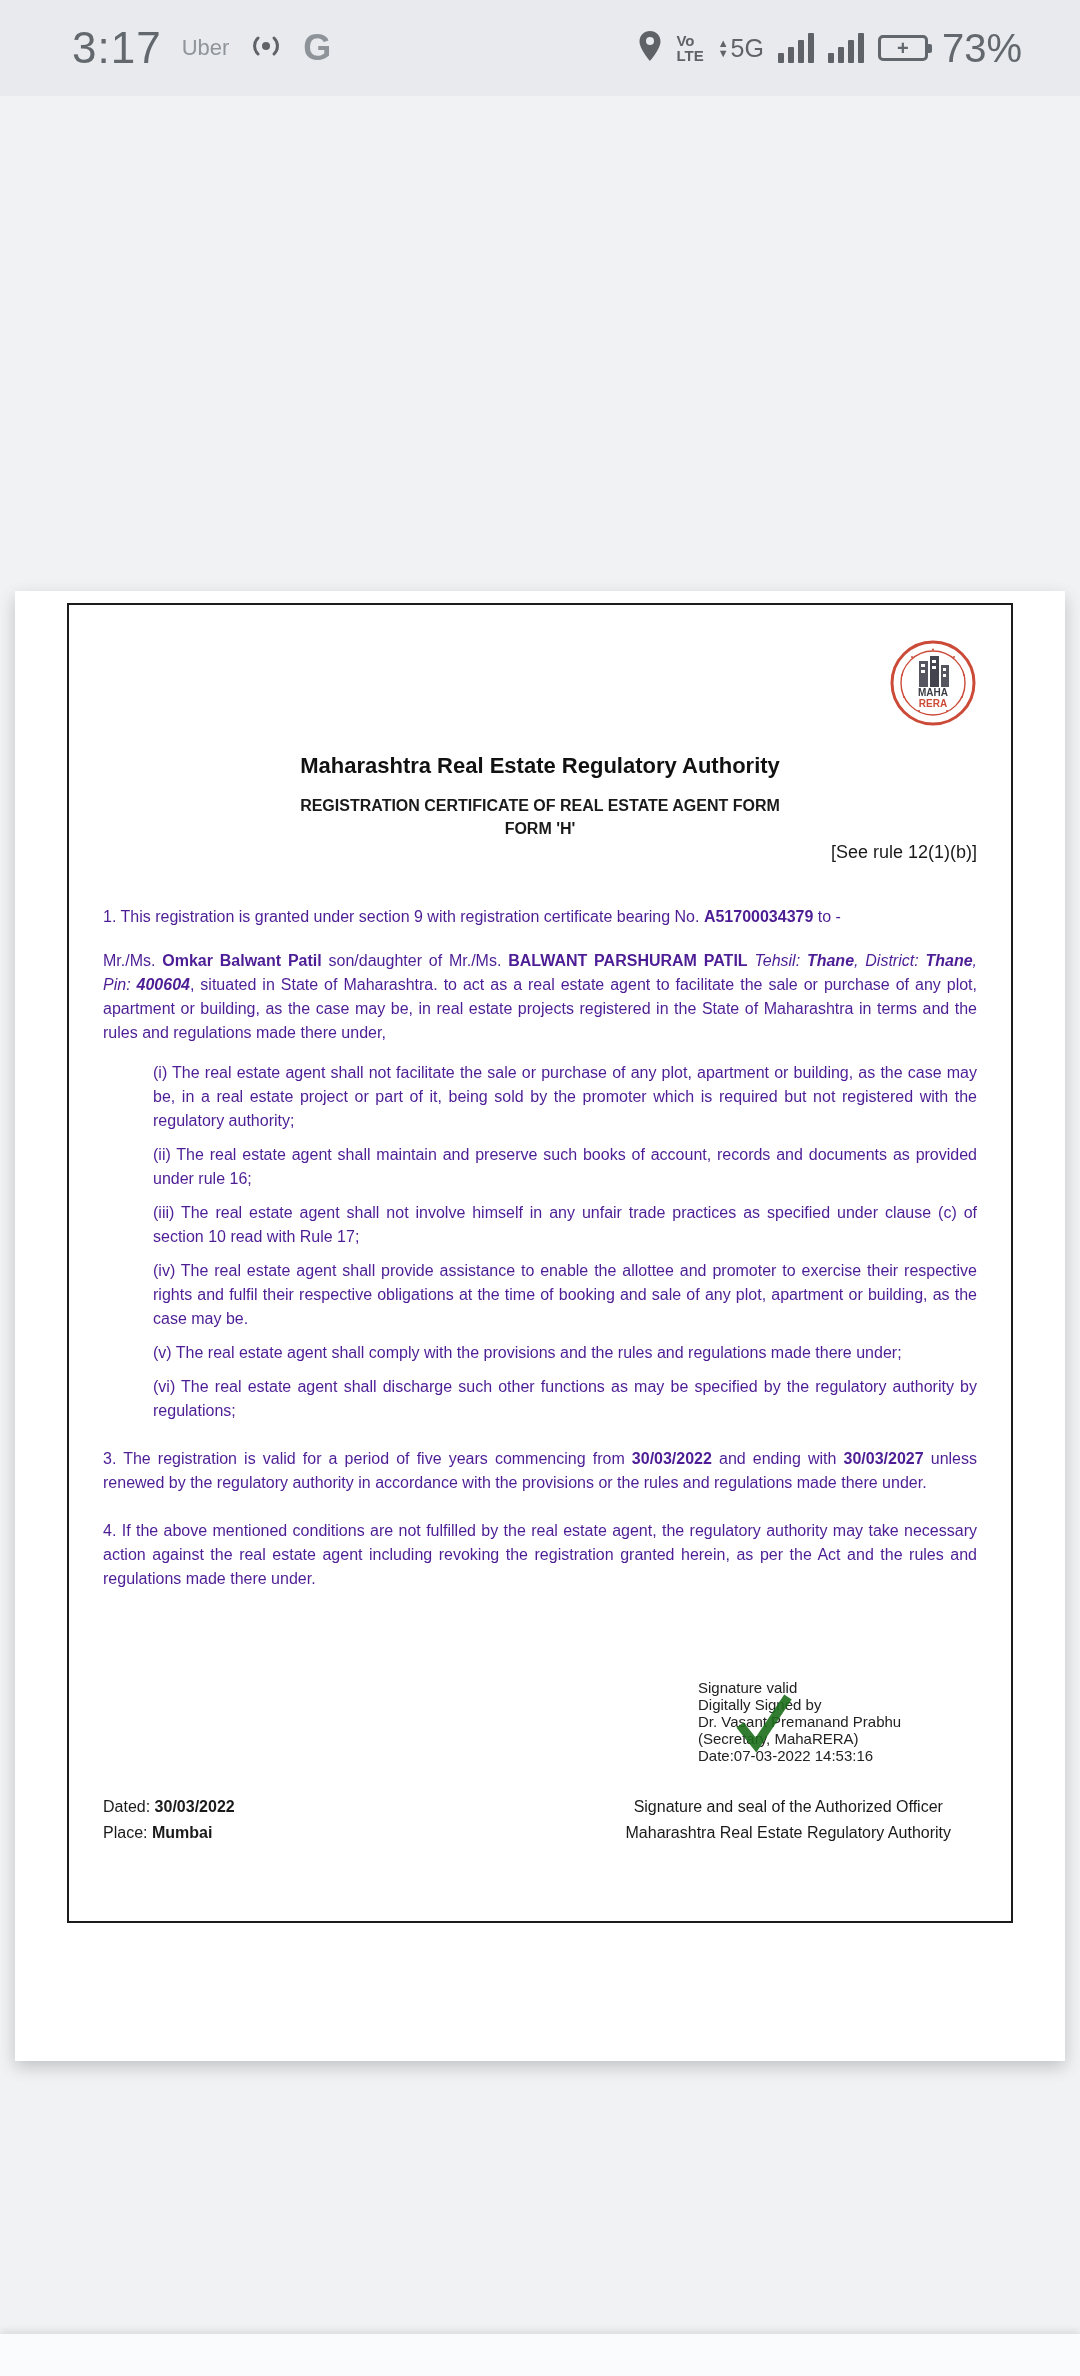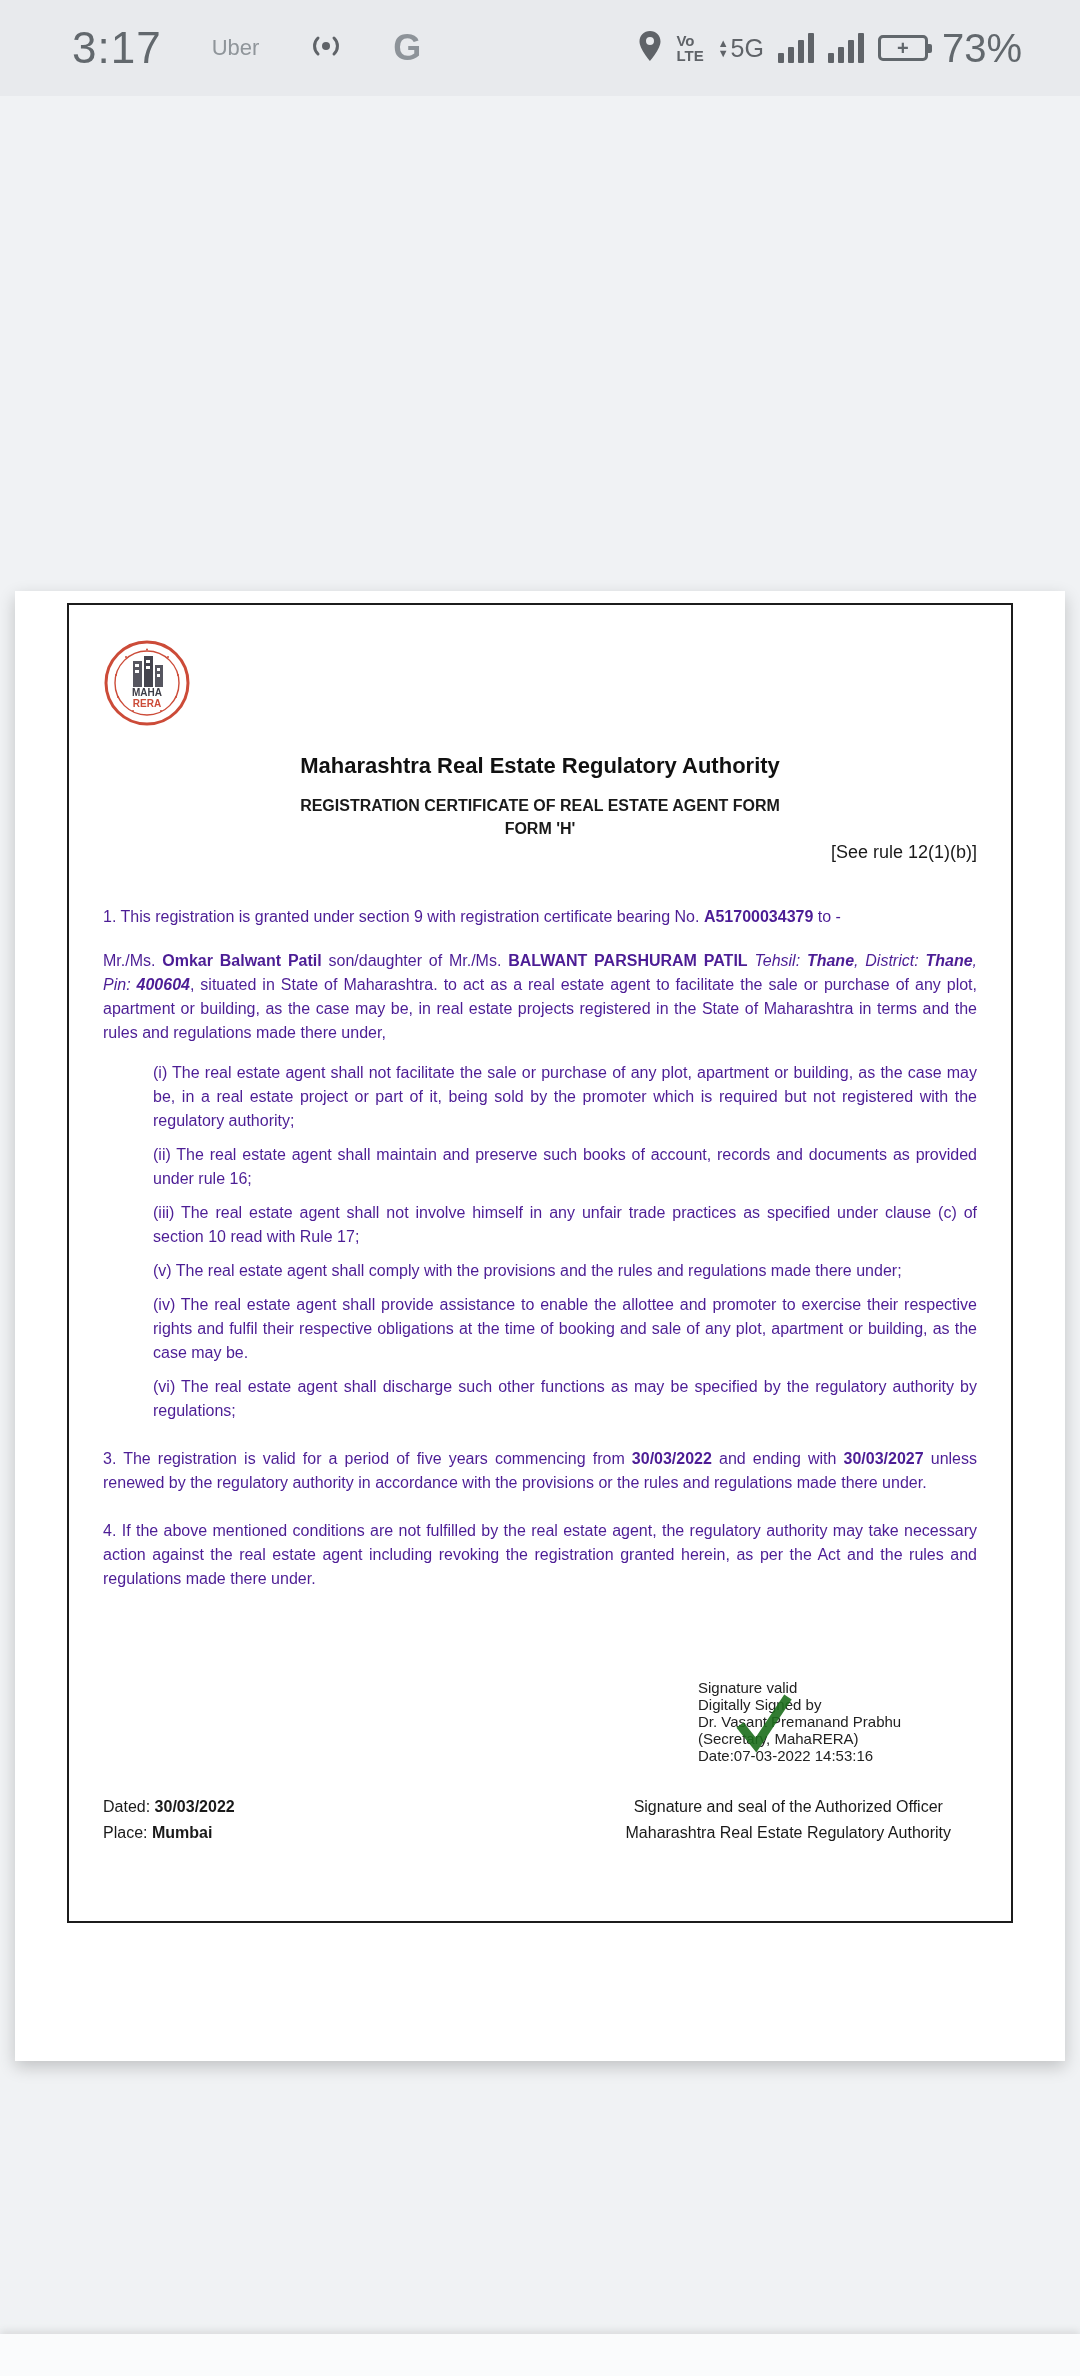--- a/index.html
+++ b/index.html
@@ -13,21 +13,21 @@
   }
 
   
   .status-bar {
     position:absolute; top:0; left:0; right:0; height:96px;
     background:#e8eaed;
     display:flex; align-items:center;
     padding:0 58px 0 72px;
     color:#5f6368;
   }
-  .sb-left { display:flex; align-items:center; gap:50px; }
+  .sb-left { display:flex; align-items:center; gap:20px; }
   .sb-time { font-size:44px; color:#62686d; letter-spacing:1px; }
   .sb-carrier { font-size:22px; color:#8f959a; }
   .sb-g { font-size:36px; font-weight:bold; color:#8d9399; }
   .sb-right { margin-left:auto; display:flex; align-items:center; gap:14px; }
   .volte { display:flex; flex-direction:column; line-height:15px; font-size:15px; font-weight:bold; color:#5f6368; }
   .net5g { display:flex; align-items:center; gap:2px; }
   .arrows { display:flex; flex-direction:column; font-size:11px; line-height:10px; color:#5f6368; }
   .fiveg-label { font-size:25px; color:#5f6368; }
   .sigbars { display:flex; align-items:flex-end; gap:4px; height:30px; }
   .sigbars i { display:block; width:6px; background:#5f6368; border-radius:1px; }
@@ -52,21 +52,21 @@
     background:#ffffff;
     box-shadow:0 6px 16px rgba(0,0,0,0.20);
   }
   .doc-border {
     position:absolute; top:12px; left:52px;
     width:calc(100% - 104px); height:1320px;
     border:2px solid #1c1c1c;
     padding:34px 34px 0 34px;
     overflow:hidden;
   }
-  .logo-wrap { text-align:left; }
+  .logo-wrap { text-align:right; }
   .doc-title { margin-top:22px; text-align:center; font-size:22px; font-weight:bold; color:#111; }
   .doc-sub1 { margin-top:18px; text-align:center; font-size:16px; font-weight:bold; }
   .doc-sub2 { margin-top:5px; text-align:center; font-size:16px; font-weight:bold; }
   .doc-rule { margin-top:4px; text-align:right; font-size:18px; }
 
   .para { font-size:16px; line-height:24px; text-align:justify; color:#4c1d95; }
   .p-clause1 { margin-top:42px; }
   .p-agent { margin-top:20px; }
   .p-c2 { margin-top:24px; }
   .conds { margin-top:16px; padding-left:50px; }
@@ -188,22 +188,22 @@
 
     <p class="para p-clause1"><span>1. This registration is granted under section 9 with registration certificate bearing No. </span><span class="b">A51700034379</span><span> to -</span></p>
 
     <p class="para p-agent"><span>Mr./Ms. </span><span class="b">Omkar Balwant Patil</span><span> son/daughter of Mr./Ms. </span><span class="b">BALWANT PARSHURAM PATIL</span><span class="i"> Tehsil: </span><span class="bi">Thane</span><span class="i">, District: </span><span class="bi">Thane</span><span class="i">, Pin: </span><span class="bi">400604</span><span>, situated in State of Maharashtra. to act as a real estate agent to facilitate the sale or purchase of any plot, apartment or building, as the case may be, in real estate projects registered in the State of Maharashtra in terms and the rules and regulations made there under,</span></p>
 
 
     <div class="conds">
       <p class="para cond">(i) The real estate agent shall not facilitate the sale or purchase of any plot, apartment or building, as the case may be, in a real estate project or part of it, being sold by the promoter which is required but not registered with the regulatory authority;</p>
       <p class="para cond">(ii) The real estate agent shall maintain and preserve such books of account, records and documents as provided under rule 16;</p>
       <p class="para cond">(iii) The real estate agent shall not involve himself in any unfair trade practices as specified under clause (c) of section 10 read with Rule 17;</p>
+      <p class="para cond">(iv) The real estate agent shall provide assistance to enable the allottee and promoter to exercise their respective rights and fulfil their respective obligations at the time of booking and sale of any plot, apartment or building, as the case may be.</p>
       <p class="para cond">(v) The real estate agent shall comply with the provisions and the rules and regulations made there under;</p>
-      <p class="para cond">(iv) The real estate agent shall provide assistance to enable the allottee and promoter to exercise their respective rights and fulfil their respective obligations at the time of booking and sale of any plot, apartment or building, as the case may be.</p>
       <p class="para cond">(vi) The real estate agent shall discharge such other functions as may be specified by the regulatory authority by regulations;</p>
     </div>
 
     <p class="para p-c3"><span>3. The registration is valid for a period of five years commencing from </span><span class="b">30/03/2022</span><span> and ending with </span><span class="b">30/03/2027</span><span> unless renewed by the regulatory authority in accordance with the provisions or the rules and regulations made there under.</span></p>
 
     <p class="para p-c4">4. If the above mentioned conditions are not fulfilled by the real estate agent, the regulatory authority may take necessary action against the real estate agent including revoking the registration granted herein, as per the Act and the rules and regulations made there under.</p>
 
     <div class="sig-block">
       <svg class="sig-check" viewBox="0 0 66 68">
         <path d="M10 36 L26 56 L58 8" fill="none" stroke="#1c6e1c" stroke-width="9" stroke-linecap="butt" stroke-linejoin="miter" opacity="0.9"></path>

